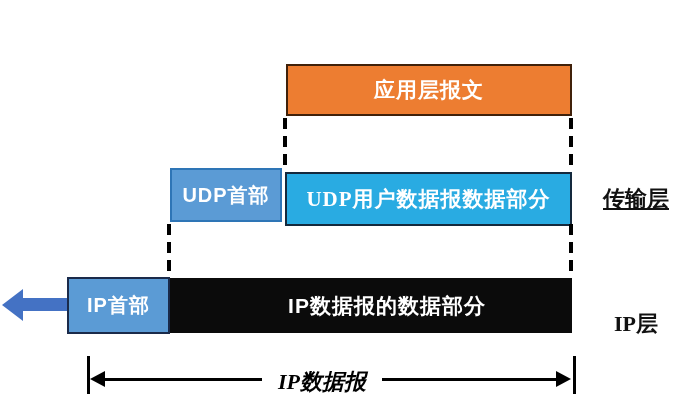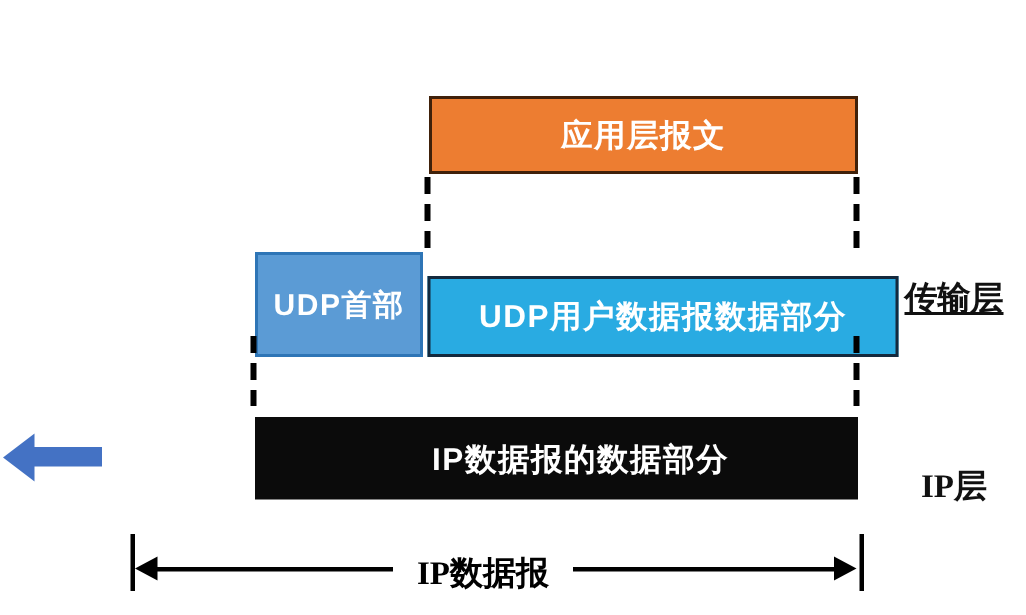--- a/index.html
+++ b/index.html
@@ -27,22 +27,22 @@
   }
   .box-label {
     color: #ffffff;
     font-weight: 700;
     font-size: 21px;
     letter-spacing: 1px;
     white-space: nowrap;
   }
 
   .app-box      { left: 286px; top: 28px;  width: 286px; height: 52px; }
-  .udp-header   { left: 170px; top: 132px; width: 112px; height: 70px; }
-  .udp-data     { left: 285px; top: 148px; width: 314px; height: 54px; }
+  .udp-header   { left: 170px; top: 132px; width: 112px; height: 54px; }
+  .udp-data     { left: 285px; top: 136px; width: 287px; height: 54px; font-family: Liberation Serif, serif; }
   .ip-header    { left: 67px;  top: 241px; width: 103px; height: 57px; }
   .ip-data      { left: 170px; top: 242px; width: 402px; height: 55px; border: none; }
 
   
   .layer-label {
     color: #111111;
     font-size: 22px;
     font-weight: 600;
     width: 92px;
     text-align: center;
@@ -91,20 +91,21 @@
     border-left: 15px solid #000;
   }
   .measure-label {
     left: 262px; top: 331px; width: 120px;
     text-align: center;
     font-family: "Liberation Serif", serif;
     font-weight: 700;
     font-size: 22px;
     color: #000;
     white-space: nowrap;
+    font-style: italic;
   }
 </style>
 </head>
 <body>
 
 <div class="canvas">
 
   <div class="abs box app-box" style="background: rgb(237, 125, 49); border-color: rgb(64, 33, 10);">
     <span class="box-label">应用层报文</span>
   </div>
@@ -119,20 +120,23 @@
     <span class="box-label">UDP用户数据报数据部分</span>
   </div>
   <div class="abs layer-label label-transport">传输层</div>
 
   <div class="abs vdash dash-tr-left"></div>
   <div class="abs vdash dash-tr-right"></div>
 
   <div class="abs block-arrow-head" style="border-right-color: rgb(68, 114, 196);"></div>
   <div class="abs block-arrow-tail" style="background: rgb(68, 114, 196);"></div>
 
+  <div class="abs box ip-header" style="background: rgb(91, 155, 213); border-color: rgb(26, 42, 74);">
+    <span class="box-label" style="font-size:20px">IP首部</span>
+  </div>
   <div class="abs box ip-data" style="background: rgb(11, 11, 11); padding-left: 32px;">
     <span class="box-label">IP数据报的数据部分</span>
   </div>
   <div class="abs layer-label label-ip">IP层</div>
 
   <div class="abs tick tick-left"></div>
   <div class="abs tick tick-right"></div>
   <div class="abs mhead-left"></div>
   <div class="abs mline mline-left"></div>
   <div class="abs measure-label">IP数据报</div>

